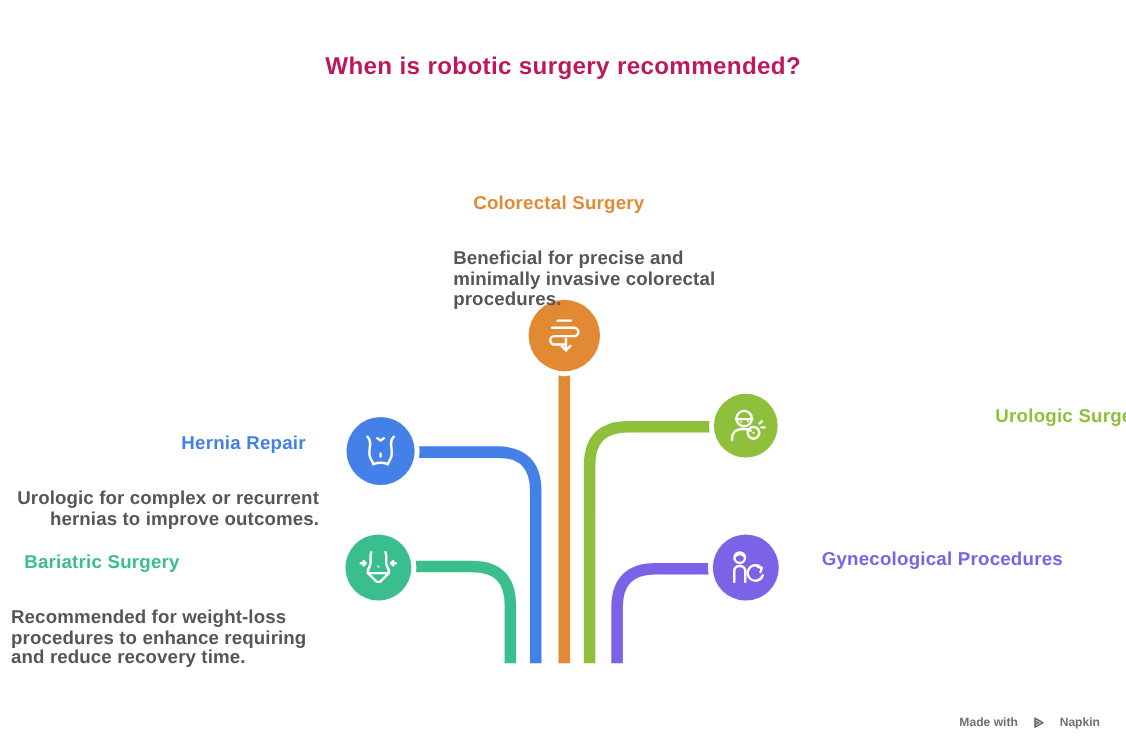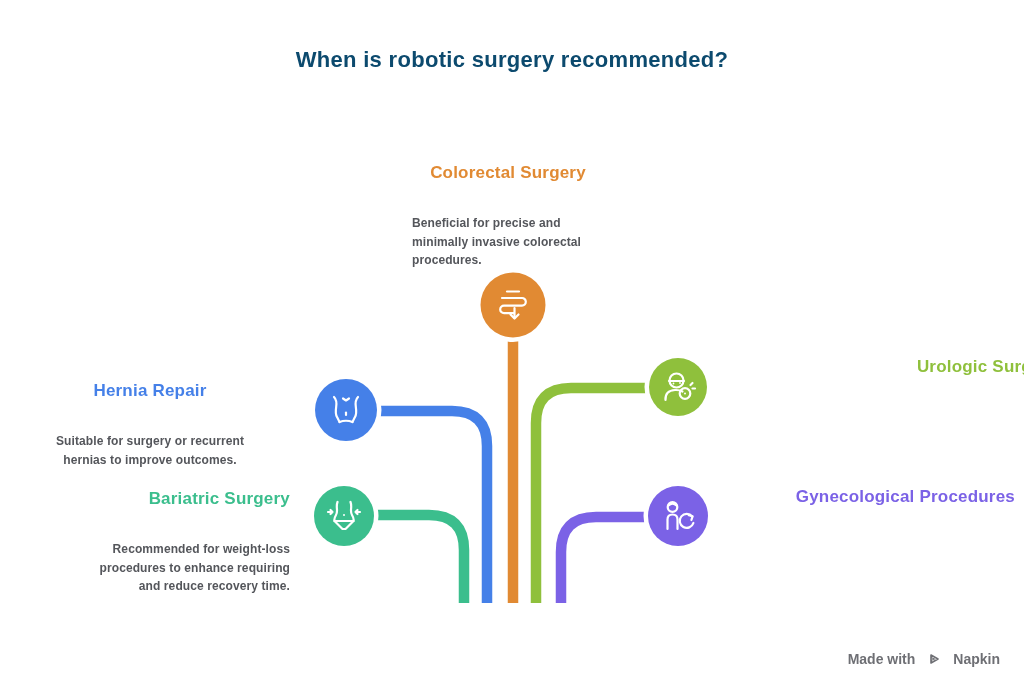--- a/index.html
+++ b/index.html
@@ -7,40 +7,40 @@
     position:relative;
     width:1024px;height:685px;
     background:#ffffff;
     overflow:hidden;
     font-family:"Liberation Sans","DejaVu Sans",sans-serif;
   }
   .title{
     position:absolute;top:47px;left:0;width:1024px;
     text-align:center;
     font-size:22px;font-weight:700;letter-spacing:.3px;
-    color:#0c4a6e;margin:0;
+    color:#be185d;margin:0;
   }
   .diagram{position:absolute;top:0;left:0;}
   .block{position:absolute;margin:0;}
   .block h2{
-    margin:0;font-size:17px;font-weight:700;letter-spacing:.2px;
+    margin:12px;font-size:17px;font-weight:700;letter-spacing:.2px;
     line-height:21px;
   }
   .block p{
     margin:31px 0 0 0;
-    font-size:12px;font-weight:600;color:#54565B;
+    font-size:17px;font-weight:600;color:#54565B;
     line-height:18.5px;white-space:pre-line;letter-spacing:.1px;
   }
   .b-colorectal{left:412px;top:162px;width:192px;text-align:left;}
   .b-colorectal h2{text-align:center;}
   .b-colorectal p{width:240px;}
-  .b-hernia{right:734px;top:380px;width:280px;text-align:center;}
-  .b-bariatric{right:734px;top:488px;width:280px;text-align:right;}
+  .b-hernia{right:734px;top:380px;width:280px;text-align:right;}
+  .b-bariatric{right:734px;top:488px;width:280px;}
   .b-urologic{left:778px;top:356px;width:280px;text-align:right;}
-  .b-gyneco{left:735px;top:486px;width:280px;text-align:right;}
+  .b-gyneco{left:735px;top:486px;width:280px;text-align:left;}
   .h-colorectal{color:var(--item0);}
   .h-hernia{color:var(--item1);}
   .h-bariatric{color:var(--item2);}
   .h-urologic{color:var(--item3);}
   .h-gyneco{color:var(--item4);}
   .casing{fill:none;stroke:#ffffff;stroke-width:16;}
   .line0{fill:none;stroke:var(--item0);stroke-width:10.5;}
   .line1{fill:none;stroke:var(--item1);stroke-width:10.5;}
   .line2{fill:none;stroke:var(--item2);stroke-width:10.5;}
   .line3{fill:none;stroke:var(--item3);stroke-width:10.5;}
@@ -49,21 +49,21 @@
   .node1{fill:var(--item1);}
   .node2{fill:var(--item2);}
   .node3{fill:var(--item3);}
   .node4{fill:var(--item4);}
   .nodering{fill:#ffffff;}
   .glyph{fill:none;stroke:#ffffff;stroke-width:2.2;stroke-linecap:round;stroke-linejoin:round;}
   .glyphdot{fill:#ffffff;stroke:none;}
   .watermark{
     position:absolute;right:24px;top:651px;
     display:flex;align-items:center;gap:13px;
-    font-size:14px;font-weight:700;color:#6E6F74;
+    font-size:11px;font-weight:700;color:#6E6F74;
   }
   .watermark .logo{display:inline-flex;}
 </style>
 </head>
 <body>
 
 <div class="canvas">
 
   <h1 class="title">When is robotic surgery recommended?</h1>
 
@@ -151,21 +151,21 @@
 
   <div class="block b-colorectal">
     <h2 class="h-colorectal">Colorectal Surgery</h2>
     <p>Beneficial for precise and
 minimally invasive colorectal
 procedures.</p>
   </div>
 
   <div class="block b-hernia">
     <h2 class="h-hernia">Hernia Repair</h2>
-    <p>Suitable for surgery or recurrent
+    <p>Urologic for complex or recurrent
 hernias to improve outcomes.</p>
   </div>
 
   <div class="block b-bariatric">
     <h2 class="h-bariatric">Bariatric Surgery</h2>
     <p>Recommended for weight-loss
 procedures to enhance requiring
 and reduce recovery time.</p>
   </div>
 

